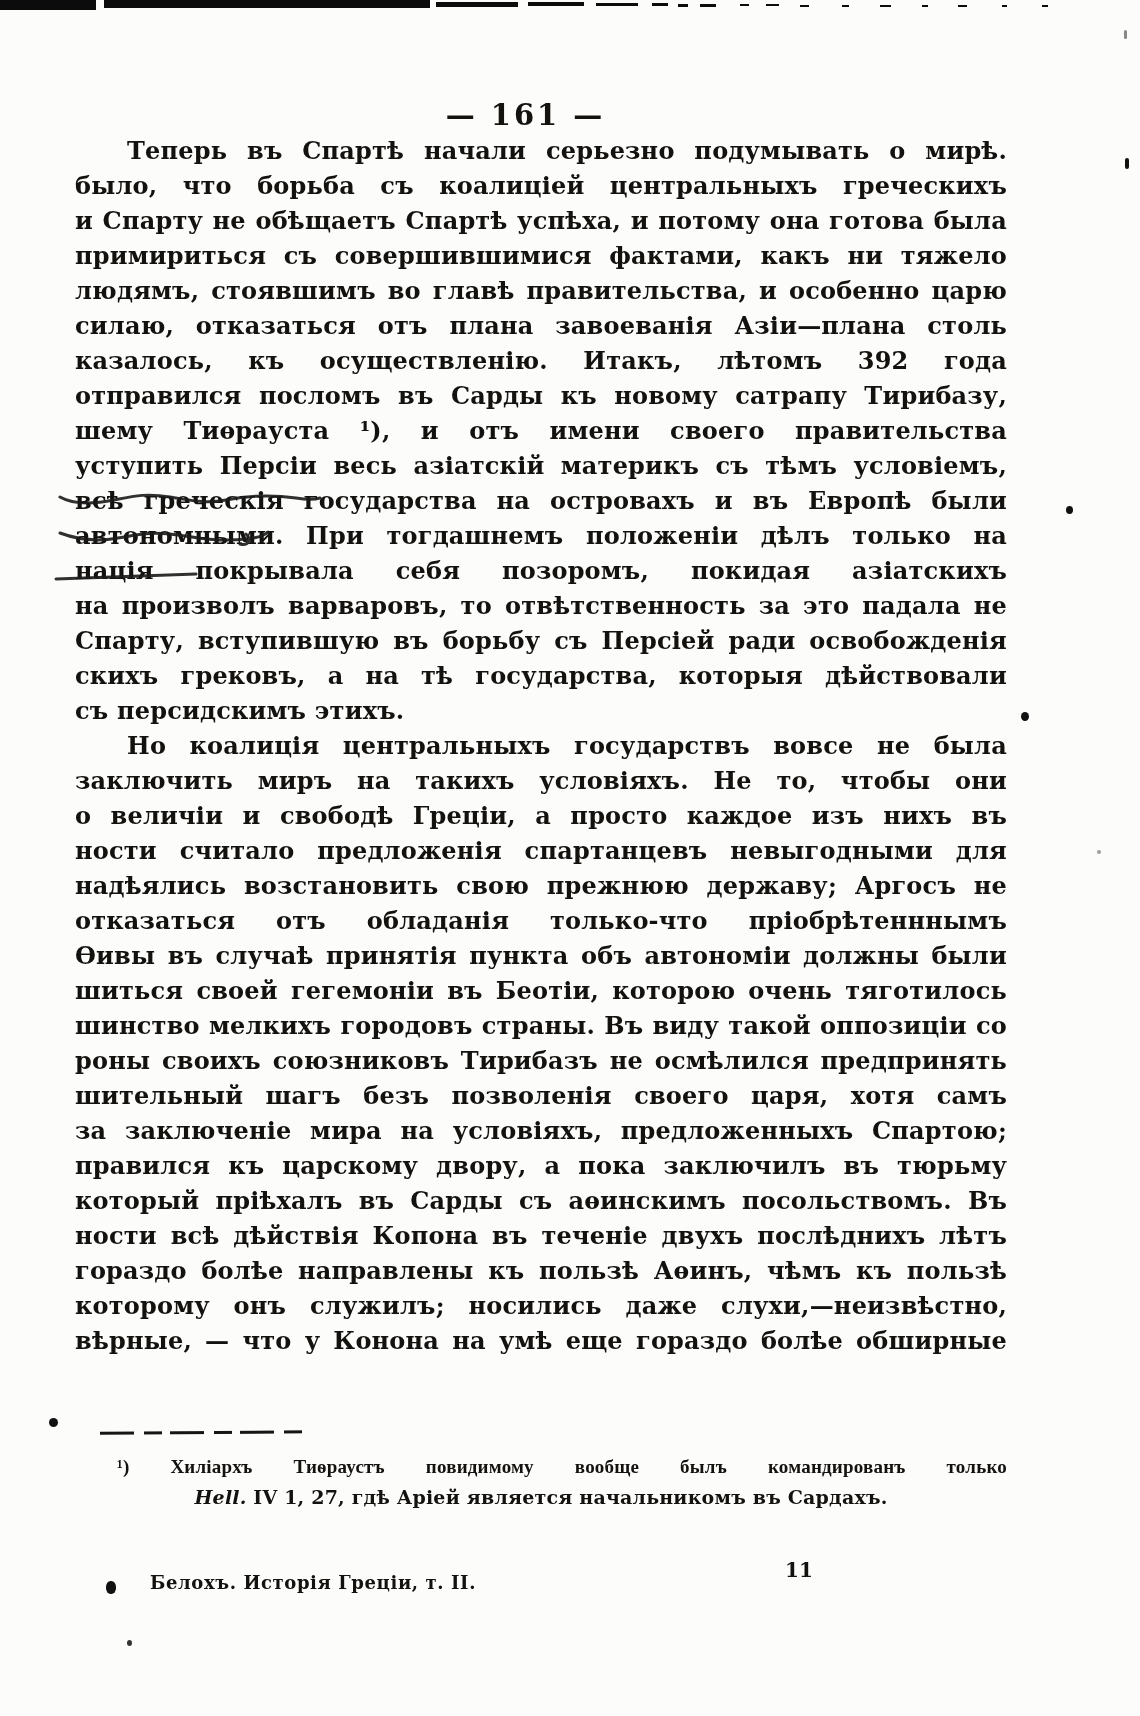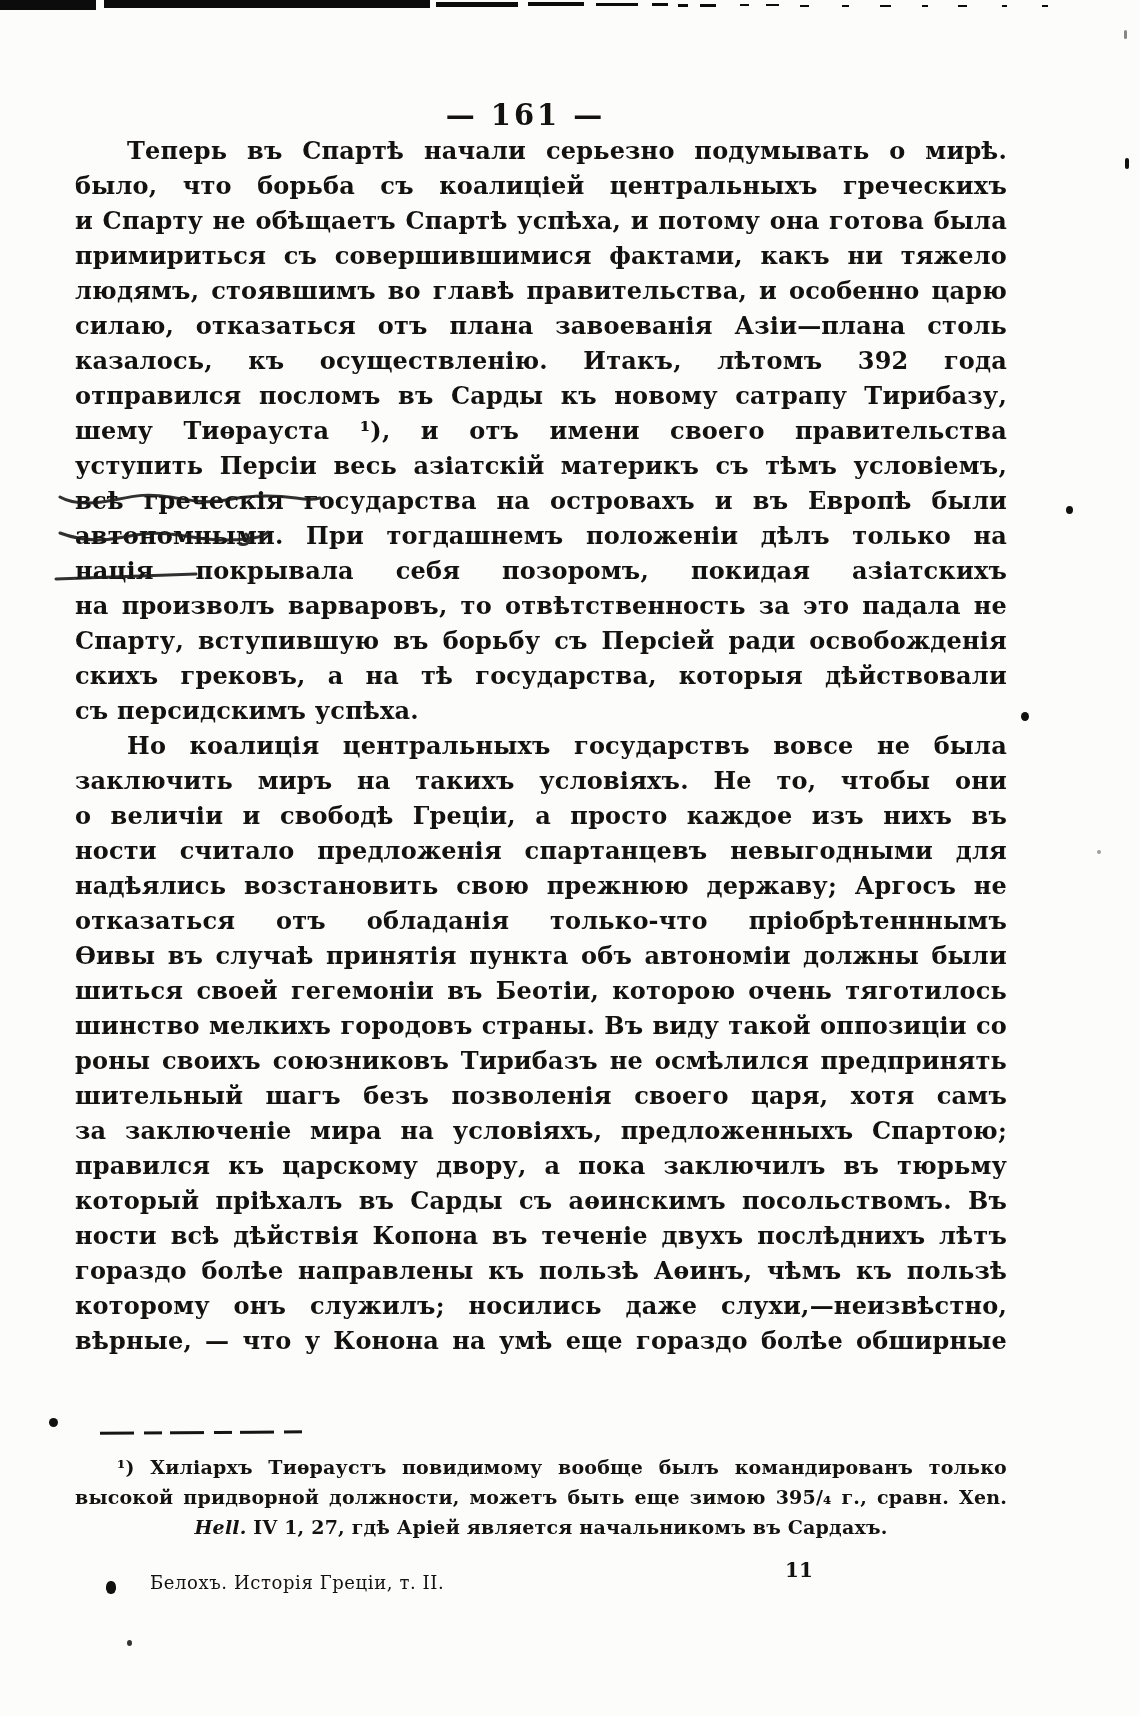--- a/index.html
+++ b/index.html
@@ -22,26 +22,26 @@
     height:35px;line-height:35px;overflow:hidden;
     text-align:justify;text-align-last:justify;
   }
   .text-line.indent{padding-left:52px;}
   .text-line.line-short{text-align-last:left;}
   .footnote{
     position:absolute;left:75px;top:1452px;width:932px;
     font-size:19px;font-weight:bold;letter-spacing:0.2px;
   }
   .footnote .text-line{height:30px;line-height:30px;}
-  .footnote .indent{padding-left:42px;}
+  .footnote .indent{padding-left:42px;font-family:Liberation Serif, serif;}
   .fn-lastline{height:30px;line-height:30px;text-align:center;}
   .fn-italic{font-style:italic;}
   .footer-line{
     position:absolute;left:150px;top:1572px;
-    font-size:18px;font-weight:normal;letter-spacing:0.6px;
+    font-size:18px;font-weight:bold;letter-spacing:0.6px;
   }
   .signature{
     position:absolute;left:785px;top:1558px;
     font-size:20px;font-weight:bold;
   }
   .artifact{position:absolute;pointer-events:none;}
   .speck{position:absolute;background:#111;border-radius:50%;pointer-events:none;}
   .dash-sep{
     position:absolute;left:100px;top:1431px;width:208px;height:3px;
     background:repeating-linear-gradient(90deg,#151515 0 34px,transparent 34px 44px,#151515 44px 62px,transparent 62px 70px);
@@ -86,21 +86,21 @@
       <div class="text-line">казалось, къ осуществленію. Итакъ, лѣтомъ 392 года Анталкидъ</div>
       <div class="text-line">отправился посломъ въ Сарды къ новому сатрапу Тирибазу, смѣнив-</div>
       <div class="text-line">шему Тиѳрауста ¹), и отъ имени своего правительства предложилъ</div>
       <div class="text-line">уступить Персіи весь азіатскій материкъ съ тѣмъ условіемъ, чтобы</div>
       <div class="text-line">всѣ греческія государства на островахъ и въ Европѣ были признаны</div>
       <div class="text-line">автономными. При тогдашнемъ положеніи дѣлъ только на этихъ</div>
       <div class="text-line">нація покрывала себя позоромъ, покидая азіатскихъ соплеменниковъ</div>
       <div class="text-line">на произволъ варваровъ, то отвѣтственность за это падала не на</div>
       <div class="text-line">Спарту, вступившую въ борьбу съ Персіей ради освобожденія азіат-</div>
       <div class="text-line">скихъ грековъ, а на тѣ государства, которыя дѣйствовали заодно</div>
-      <div class="text-line line-short">съ персидскимъ успѣха.</div>
+      <div class="text-line line-short">съ персидскимъ этихъ.</div>
     </div>
   <div id="para2">
       <div class="text-line indent">Но коалиція центральныхъ государствъ вовсе не была склонна</div>
       <div class="text-line">заключить миръ на такихъ условіяхъ. Не то, чтобы они заботились</div>
       <div class="text-line">о величіи и свободѣ Греціи, а просто каждое изъ нихъ въ отдѣль-</div>
       <div class="text-line">ности считало предложенія спартанцевъ невыгодными для себя. Аѳины</div>
       <div class="text-line">надѣялись возстановить свою прежнюю державу; Аргосъ не хотѣлъ</div>
       <div class="text-line">отказаться отъ обладанія только-что пріобрѣтенннымъ Коринѳомъ, а</div>
       <div class="text-line">Ѳивы въ случаѣ принятія пункта объ автономіи должны были ли-</div>
       <div class="text-line">шиться своей гегемоніи въ Беотіи, которою очень тяготилось боль-</div>
@@ -124,21 +124,20 @@
     <path d="M246,534 c6,6 2,12 -6,10"></path>
     <path d="M56,579 l140,-5"></path>
   </g>
 </svg>
 
 <div class="dash-sep"></div>
 
 <div class="footnote">
   <div id="fn-lines">
       <div class="text-line indent">¹) Хиліархъ Тиѳраустъ повидимому вообще былъ командированъ только</div>
-      <div class="text-line">высокой придворной должности, можетъ быть еще зимою 395/₄ г., сравн. Xen.</div>
     </div>
   <div class="fn-lastline">
     <span class="fn-italic">Hell.</span><span> IV 1, 27, гдѣ Аріей является начальникомъ въ Сардахъ.</span>
   </div>
 </div>
 
 <div class="speck" style="left:106px;top:1581px;width:10px;height:13px;border-radius:45%;"></div>
 <div class="footer-line">Белохъ. Исторія Греціи, т. II.</div>
 <div class="signature">11</div>
 

